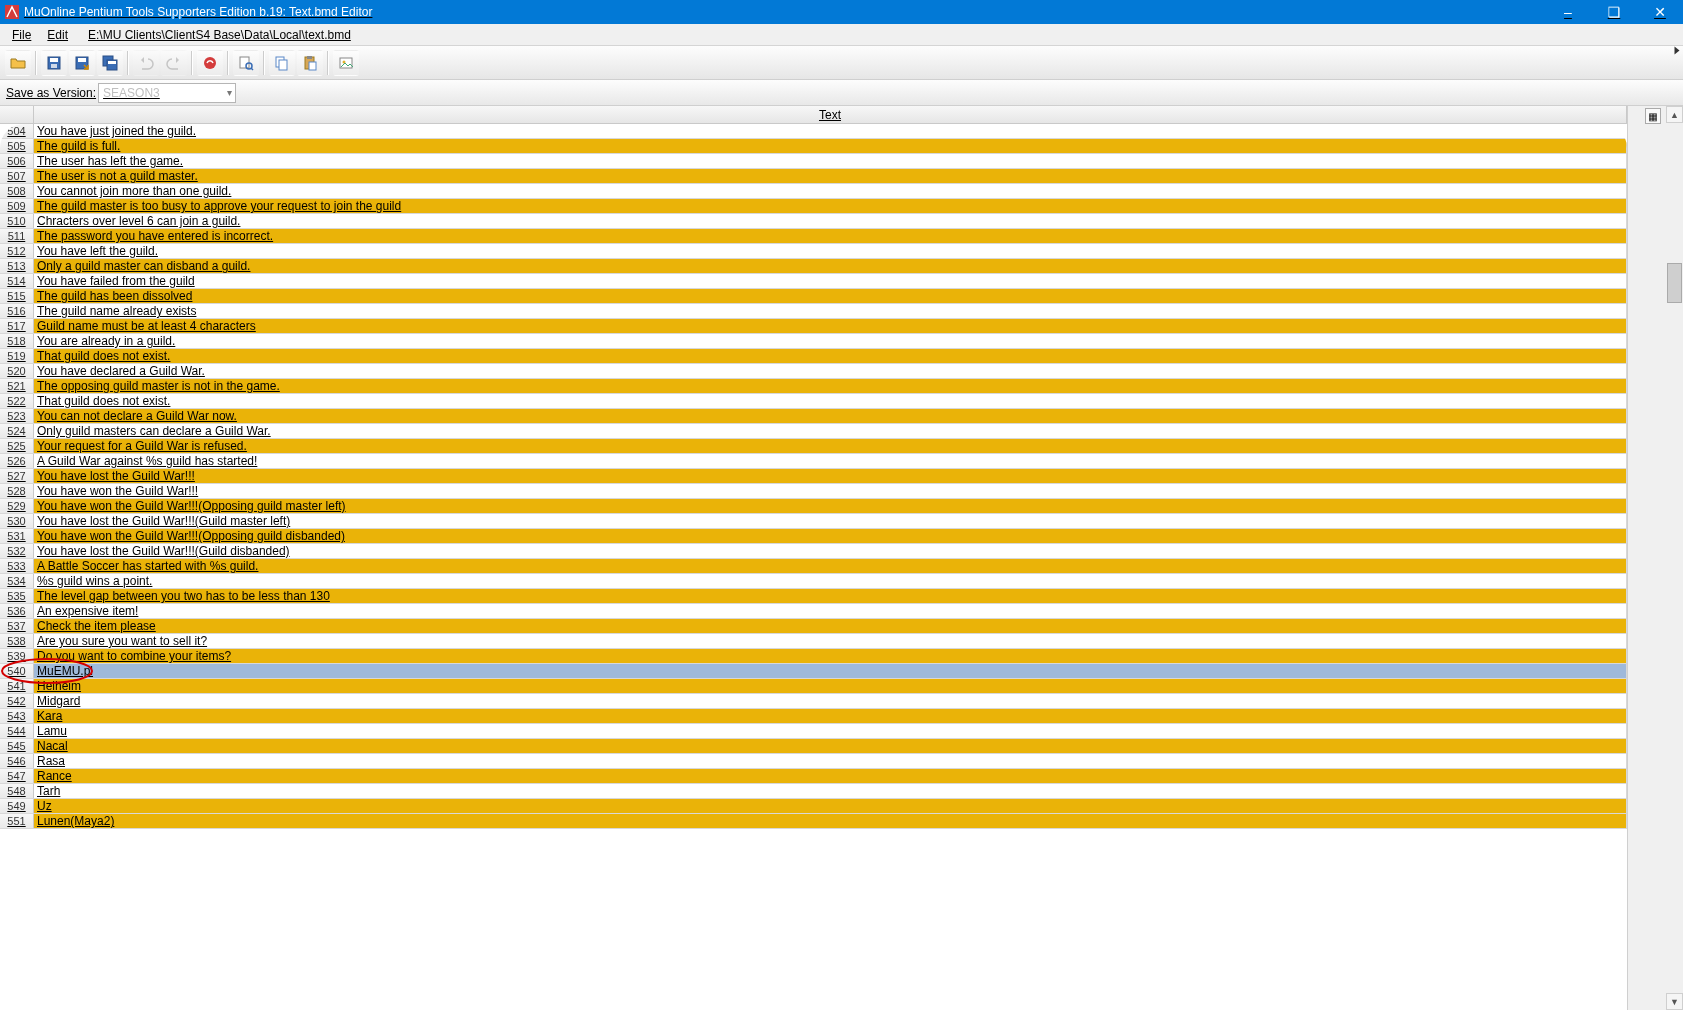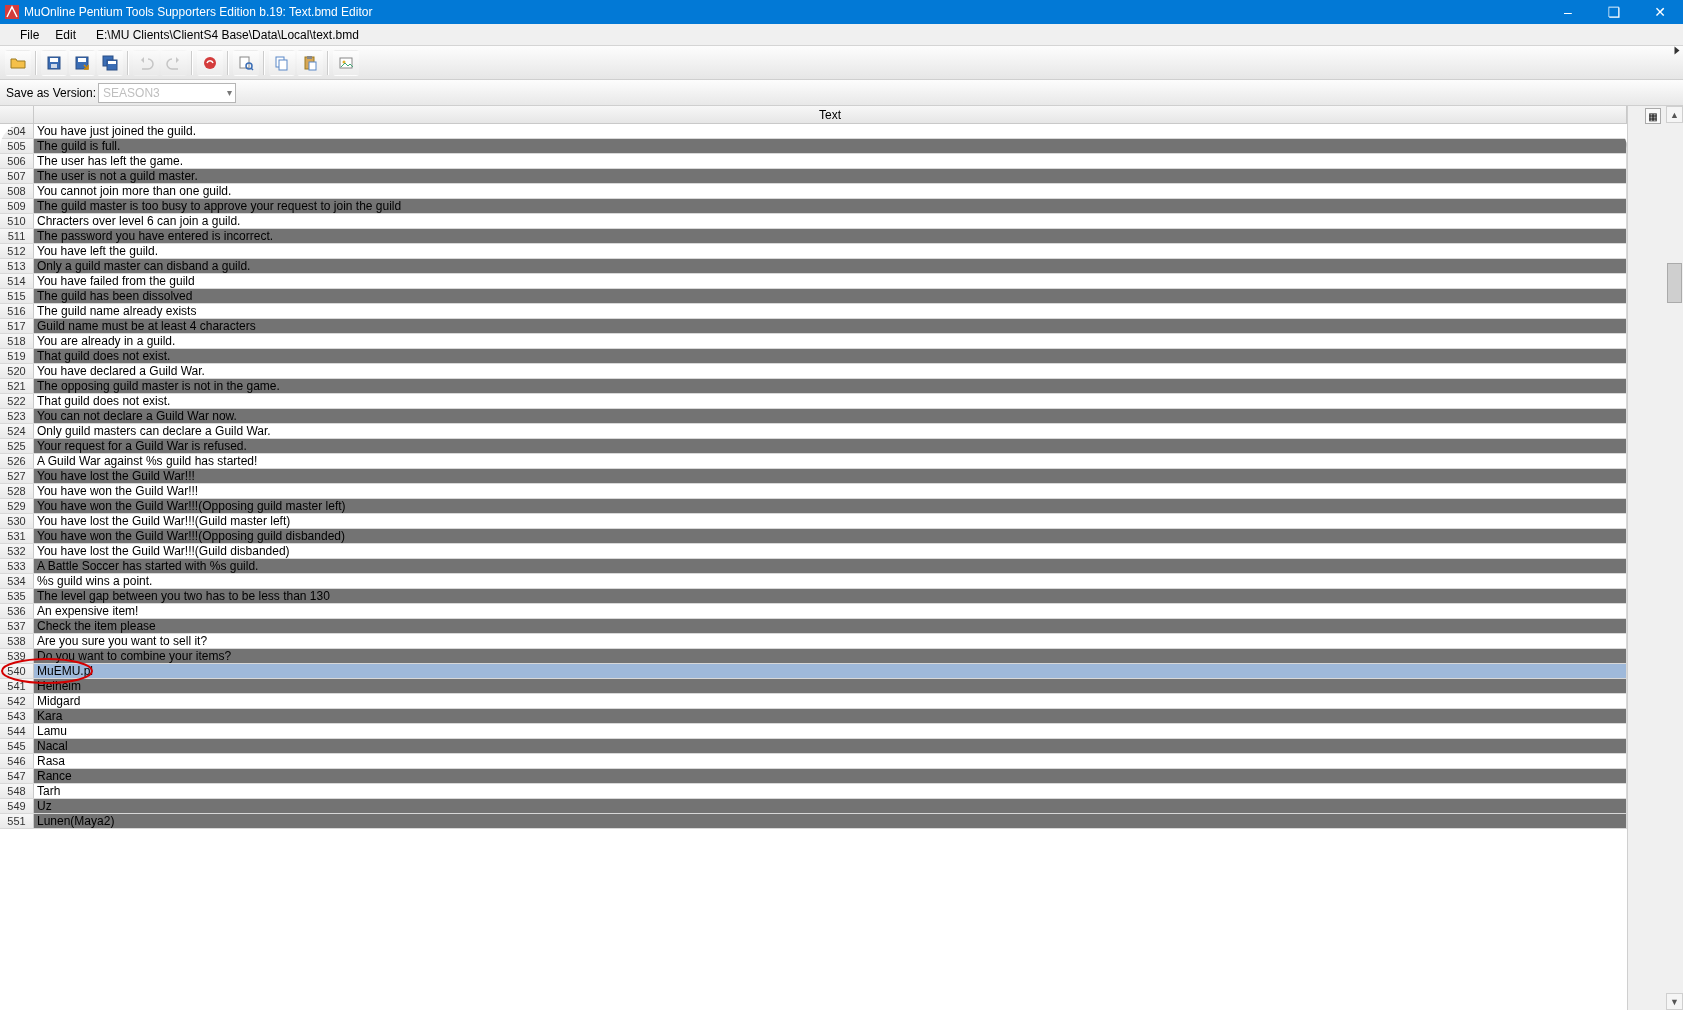--- a/index.html
+++ b/index.html
@@ -1,23 +1,23 @@
 <!DOCTYPE html>
 <html><head>
 <meta charset="utf-8">
 <style>
 * { margin: 0; padding: 0; box-sizing: border-box; font-family: "Segoe UI", Tahoma, Arial, sans-serif; font-size: 12px; }
 html, body { width: 100%; height: 100%; overflow: hidden; background: #fff; }
-.window { width: 100%; height: 100%; display: flex; flex-direction: column; }
+.window { width: 100%; height: 100%; display: flex; flex-direction: column; text-decoration: underline; }
 .titlebar { height: 24px; background: #0279d6; color: #fff; display: flex; align-items: center; padding-left: 4px; }
 .titlebar .app-icon { width: 16px; height: 16px; margin-right: 4px; display:flex; align-items:center; justify-content:center; }
 .titlebar .title { flex: 1; font-size: 12px; white-space: nowrap; }
 .titlebar .win-controls { display: flex; height: 100%; }
 .titlebar .win-btn { width: 46px; display: flex; align-items: center; justify-content: center; color: #fff; font-size: 14px; }
-.menubar { height: 22px; background: #f0f0f0; border-bottom: 1px solid #d5d5d5; display: flex; align-items: center; padding: 0 12px; }
+.menubar { height: 22px; background: #f0f0f0; border-bottom: 1px solid #d5d5d5; display: flex; align-items: center; padding: 0 4px; }
 .menubar .menu-item { padding: 2px 8px; cursor: default; }
 .menubar .path { margin-left: 12px; color: #000; }
 .toolbar { height: 34px; background: linear-gradient(#fdfdfd,#e6e6e6); border-bottom: 1px solid #cfcfcf; display: flex; align-items: center; padding: 0 4px; position: relative; }
 .toolbar::after { content:""; position:absolute; right:2px; top:2px; border-left:4px solid transparent; border-right:4px solid transparent; border-bottom:5px solid #333; transform: rotate(90deg);}
 .tb-btn { width: 26px; height: 26px; margin: 0 1px; border: 1px solid transparent; border-radius: 3px; display: flex; align-items: center; justify-content: center; background: linear-gradient(#fdfdfd,#ececec); }
 .tb-sep { width: 2px; height: 24px; margin: 0 3px; border-left: 1px solid #cccccc; border-right:1px solid #fff; }
 .tb-btn.disabled { opacity: .35; }
 .tb-btn svg { width:16px; height:16px; }
 .versionbar { height: 26px; background: linear-gradient(#fdfdfd,#e8e8e8); border-bottom: 1px solid #cfcfcf; display: flex; align-items: center; padding: 0 6px; }
 .versionbar label { font-size: 12px; }
@@ -25,21 +25,21 @@
 .versionbar .combo::after { content:"▾"; position:absolute; right:3px; color:#777; font-size:10px;}
 .grid-wrap { flex: 1; display: flex; overflow: hidden; width:100%; }
 .grid-main { flex: 1; display: flex; flex-direction: column; overflow: hidden; min-width:0; }
 .headers { display: flex; height: 18px; background: linear-gradient(#f7f7f7,#e6e6e6); border-bottom: 1px solid #c9c9c9; }
 .headers .rowhdr { width: 34px; border-right: 1px solid #c9c9c9; }
 .headers .colhdr { flex: 1; display: flex; align-items: center; justify-content: center; font-size: 12px; border-right:1px solid #c9c9c9;}
 .rows { flex: 1; overflow: hidden; position:relative;border-radius:24px; }
 .row { display: flex; height: 15px; border-bottom: 1px solid #d8d8d8; align-items: center; }
 .row .rh { width: 34px; text-align: center; background: linear-gradient(#f7f7f7,#e9e9e9); border-right: 1px solid #c9c9c9; font-size: 11px; color:#333; height:100%; line-height:15px;}
 .row .cell { flex: 1; padding-left: 3px; font-size: 12px; white-space: nowrap; overflow: hidden; height:100%; line-height:15px; border-right:1px solid #d8d8d8;}
-.row.even .cell { background:#737373; }
+.row.even .cell { background:#eab308; }
 .row.selected .cell { background:#9fb9da; }
 .right-gutter { width: 56px; background:#f0f0f0; border-left:1px solid #cfcfcf; position:relative; }
 .right-gutter .vscroll { position:absolute; right:0; top:0; bottom:0; width:17px; background:#f0f0f0; display:flex; flex-direction:column;}
 .right-gutter .arrow { height:17px; display:flex; align-items:center; justify-content:center; font-size:9px; color:#555; background:#f5f5f5; border:1px solid #cfcfcf;}
 .right-gutter .track { flex:1; background:#f0f0f0; position:relative;}
 .right-gutter .thumb { position:absolute; left:1px; right:1px; top:140px; height:40px; background:#cfcfcf; border:1px solid #aaa;}
 .right-gutter .mini-icon { position:absolute; right:22px; top:2px; width:16px; height:16px; border:1px solid #aaa; background:#fafafa; display:flex; align-items:center; justify-content:center; font-size:10px;}
 .annot { position:absolute; pointer-events:none; }
 .annot svg { overflow:visible; }
 </style>

